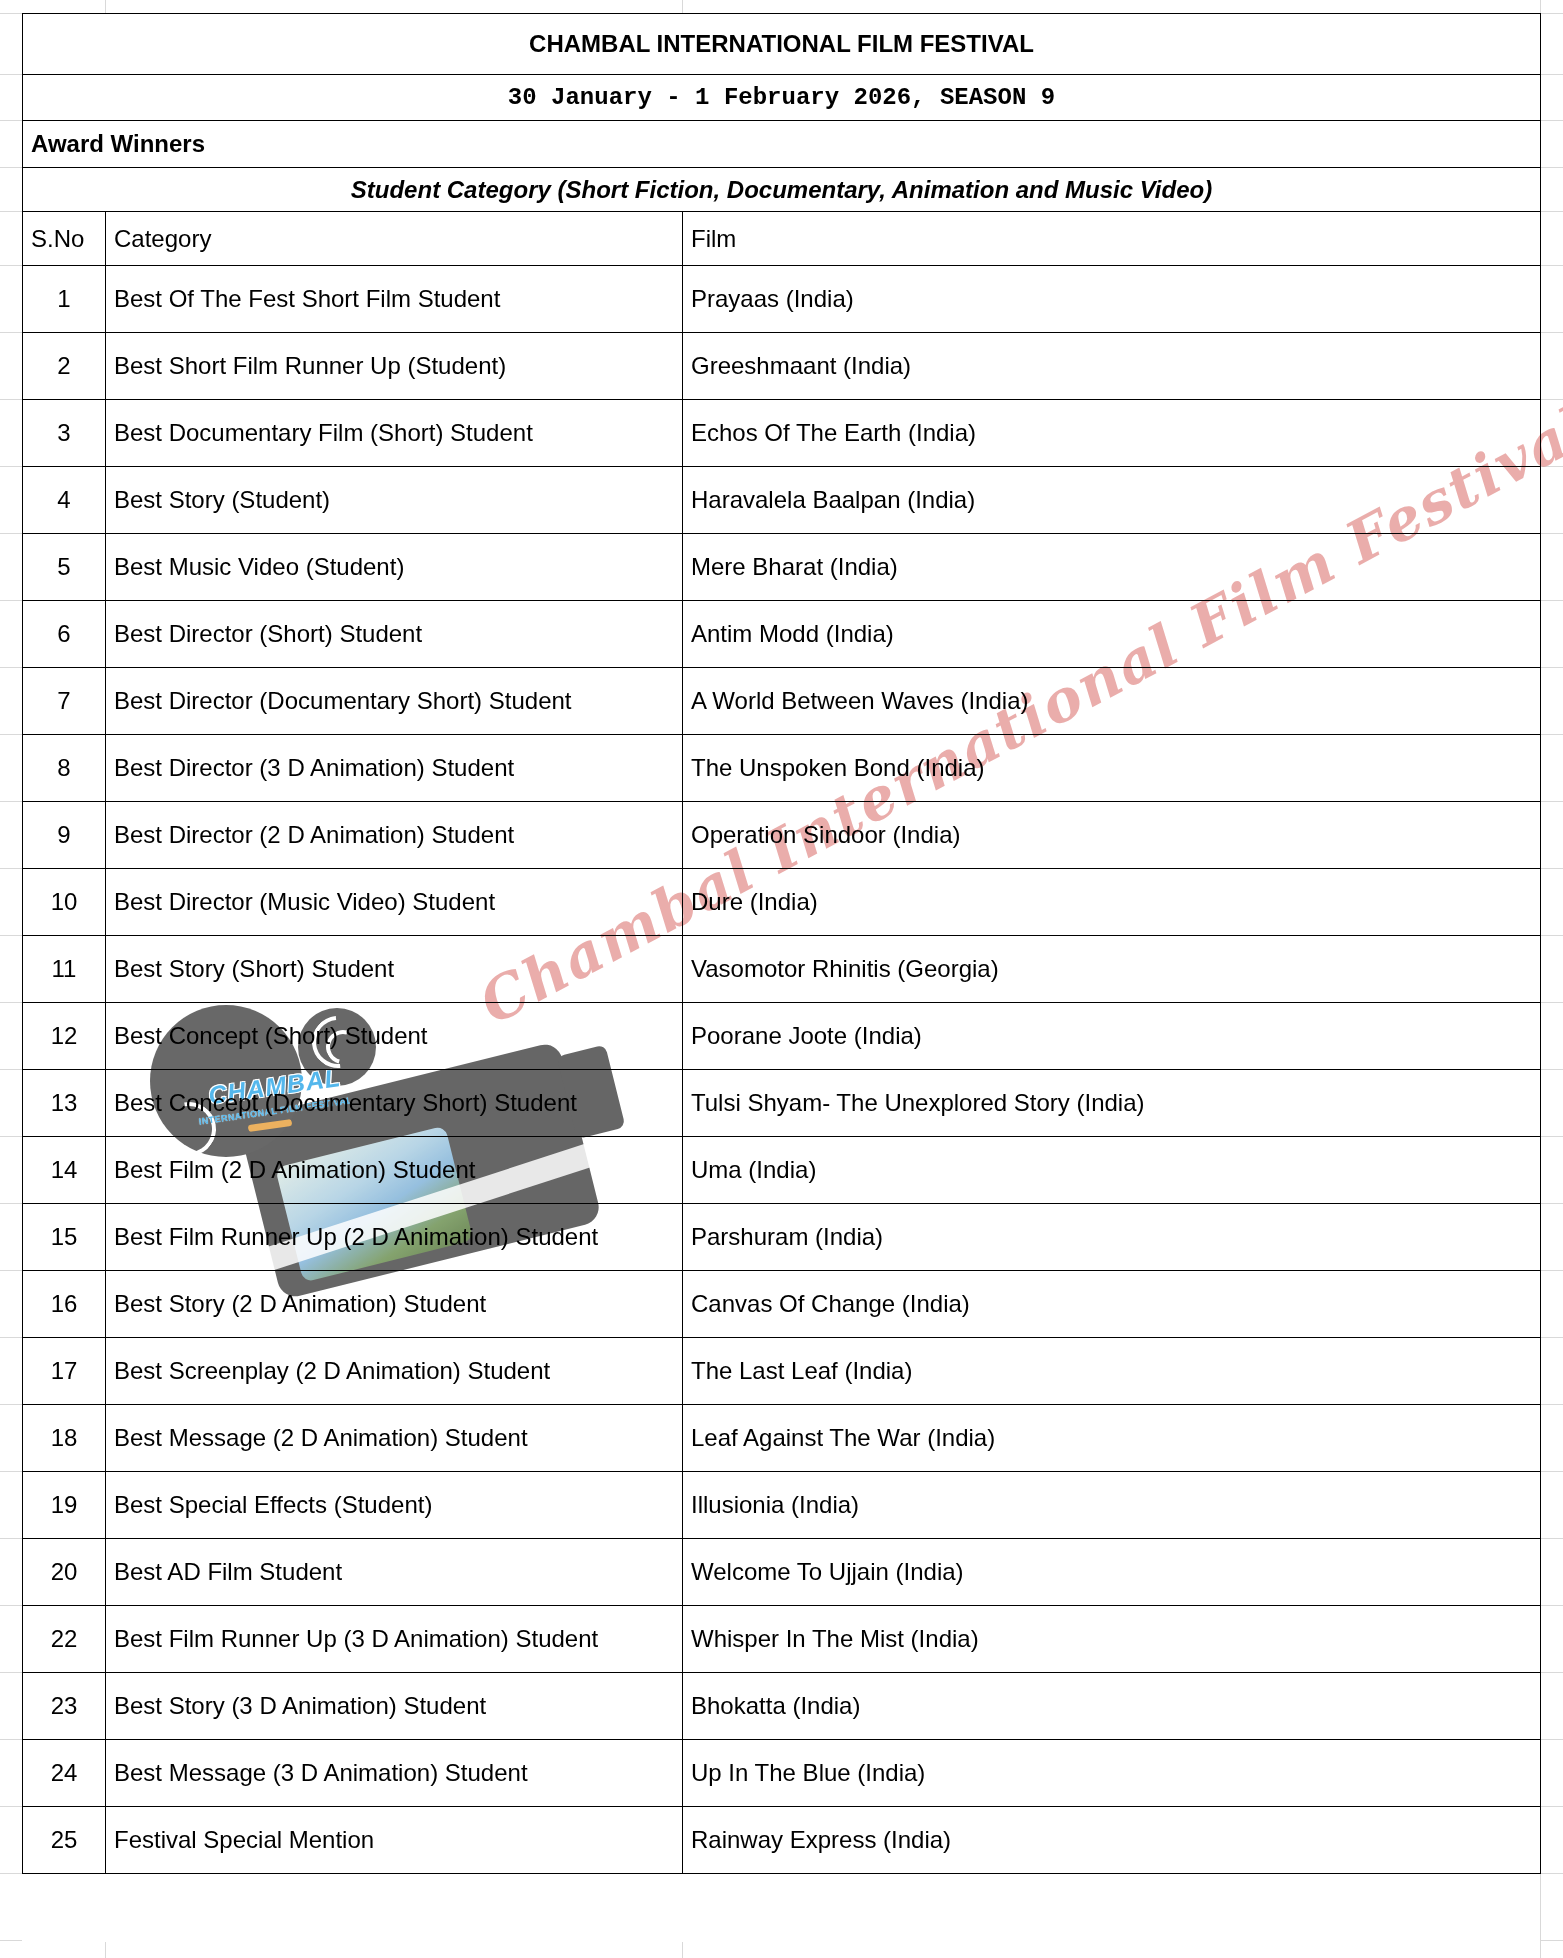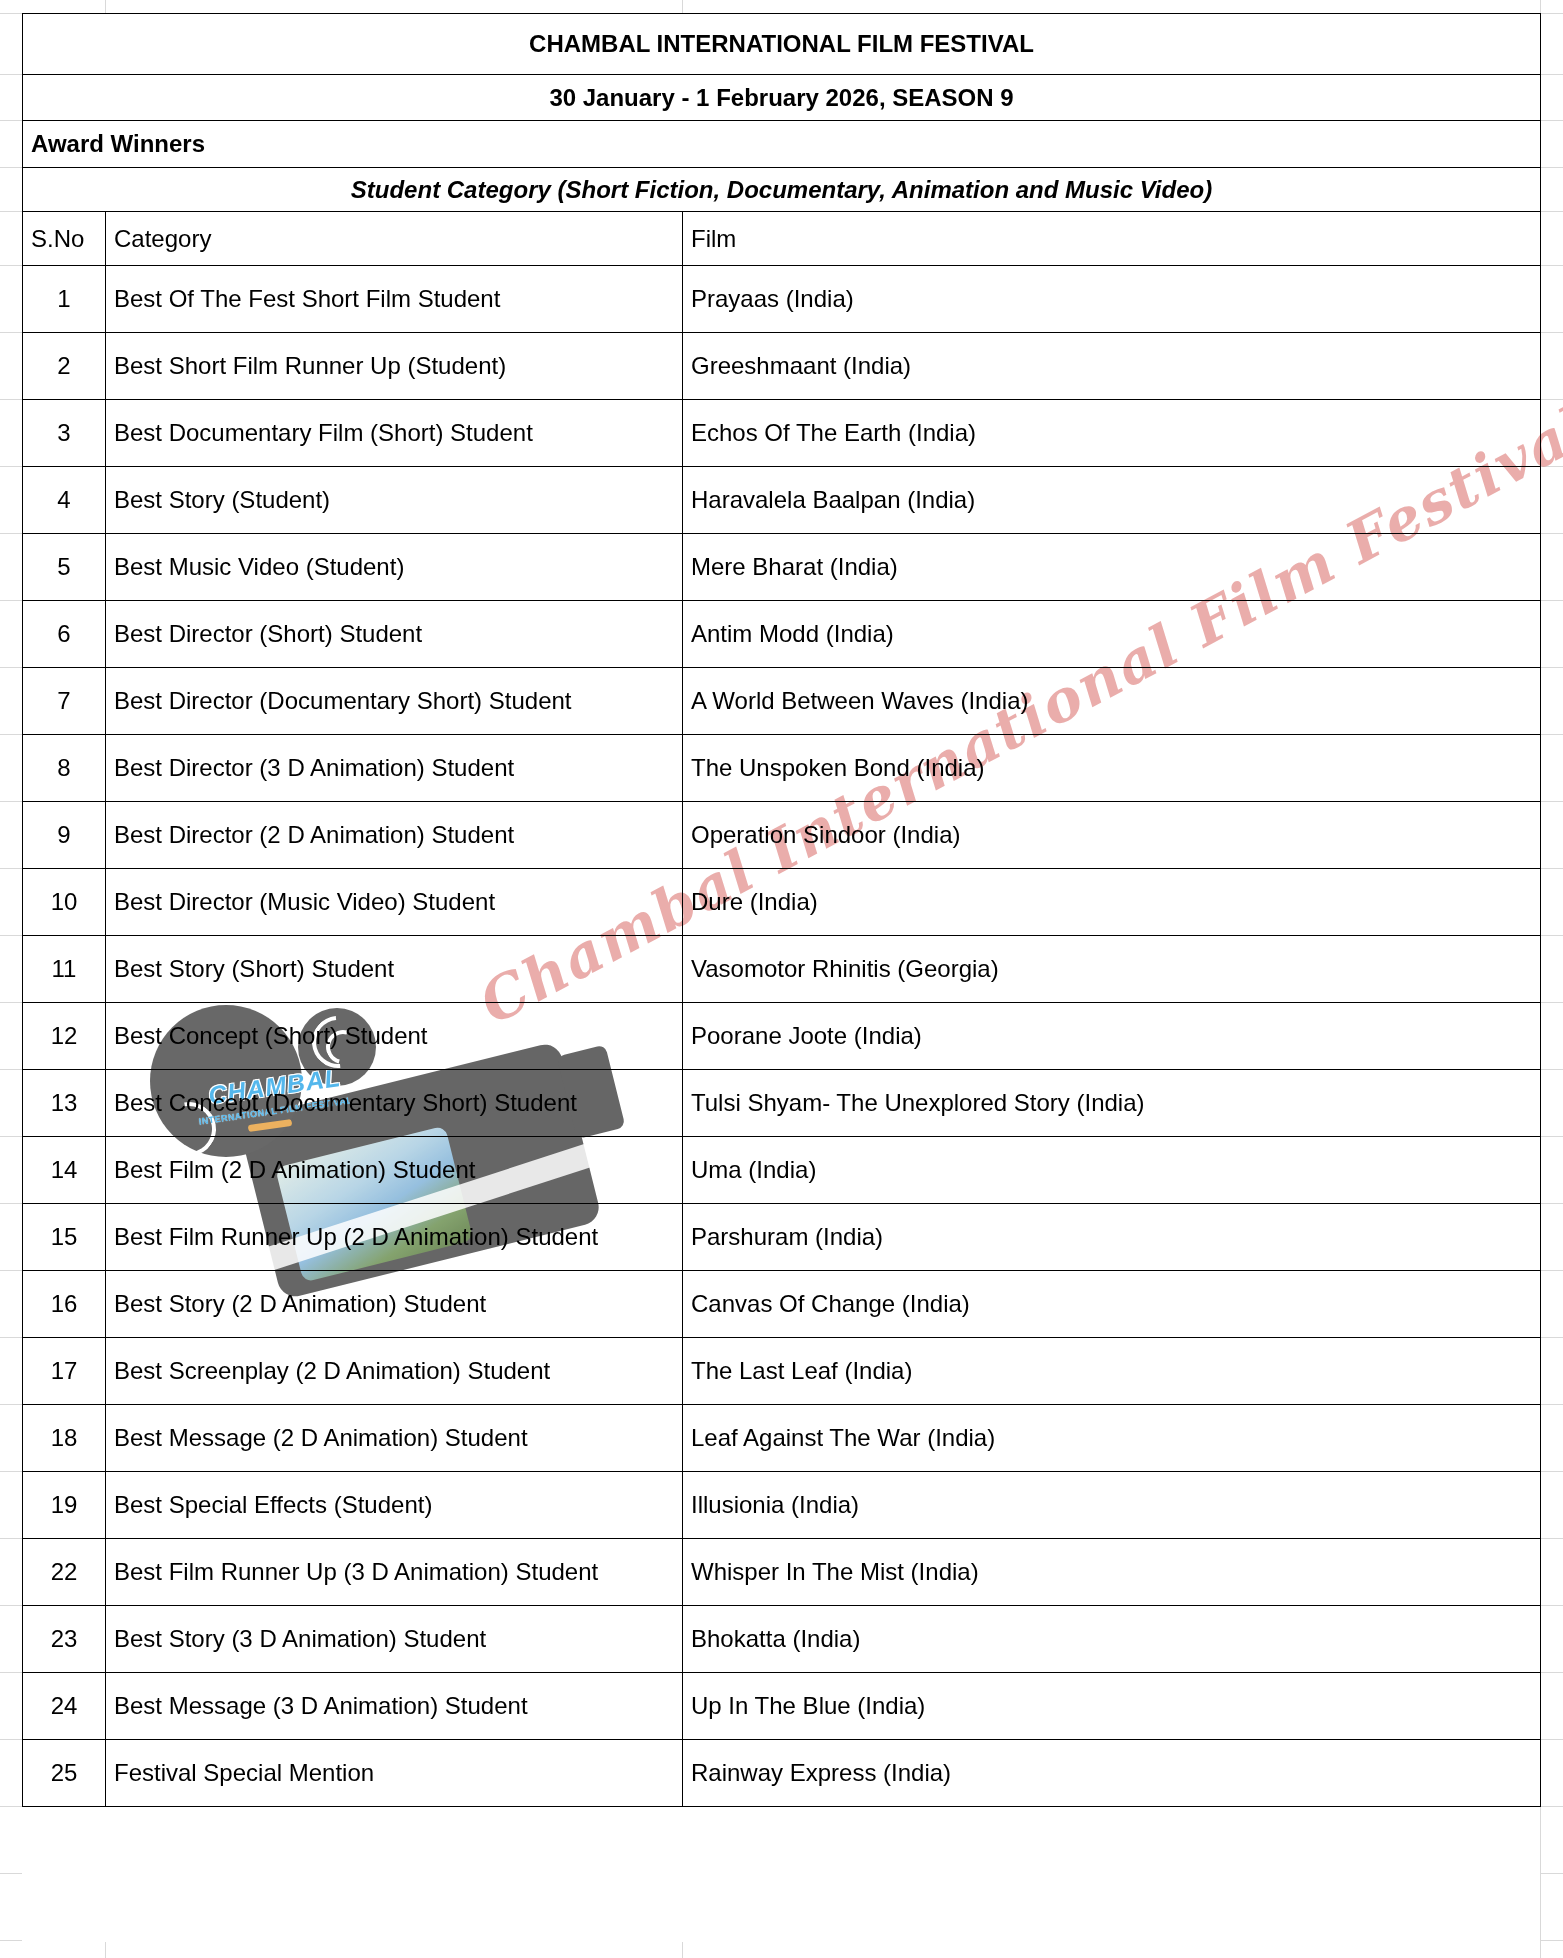--- a/index.html
+++ b/index.html
@@ -68,21 +68,21 @@
     width:1518px;border-collapse:collapse;table-layout:fixed;
   }
   #awards-table td,#awards-table th{
     border:1.5px solid var(--border,#000);
     padding:0 8px;vertical-align:middle;
     font-size:24px;color:#000;background:transparent;
     overflow:hidden;white-space:nowrap;
   }
   tr.r-title{height:61px;}
   tr.r-title td{background:var(--title-bg,#e4dfec);text-align:center;font-weight:bold;font-size:38px;}
-  tr.r-date{height:46px;}
+  tr.r-date{height:46px;font-family:Liberation Mono, monospace;}
   tr.r-date td{background:var(--date-bg,#fcd5b4);text-align:center;font-weight:bold;font-size:26px;}
   tr.r-award{height:47px;}
   tr.r-award td{background:var(--subtitle-bg,#d8e4bc);text-align:left;font-weight:bold;font-size:26px;}
   tr.r-section{height:44px;font-style:italic;}
   tr.r-section td{background:var(--section-bg,#ffc000);text-align:center;font-weight:bold;font-size:26px;}
   tr.r-colhead{height:54px;}
   tr.r-colhead th{background:var(--header-row-bg,#c5daf0);text-align:left;font-weight:normal;font-size:26px;}
   tr.r-data{height:67px;}
   td.c-sno{text-align:center;}
   td.c-category,td.c-film{text-align:left;}
@@ -283,20 +283,25 @@
       <td class="c-category">Best Message (2 D Animation) Student</td>
       <td class="c-film">Leaf Against The War (India)</td>
     </tr>
 
     <tr class="r-data">
       <td class="c-sno">19</td>
       <td class="c-category">Best Special Effects (Student)</td>
       <td class="c-film">Illusionia (India)</td>
     </tr>
 
+    <tr class="r-data">
+      <td class="c-sno">20</td>
+      <td class="c-category">Best AD Film Student</td>
+      <td class="c-film">Welcome To Ujjain (India)</td>
+    </tr>
 
 
     <tr class="r-data">
       <td class="c-sno">22</td>
       <td class="c-category">Best Film Runner Up (3 D Animation) Student</td>
       <td class="c-film">Whisper In The Mist (India)</td>
     </tr>
 
     <tr class="r-data">
       <td class="c-sno">23</td>

